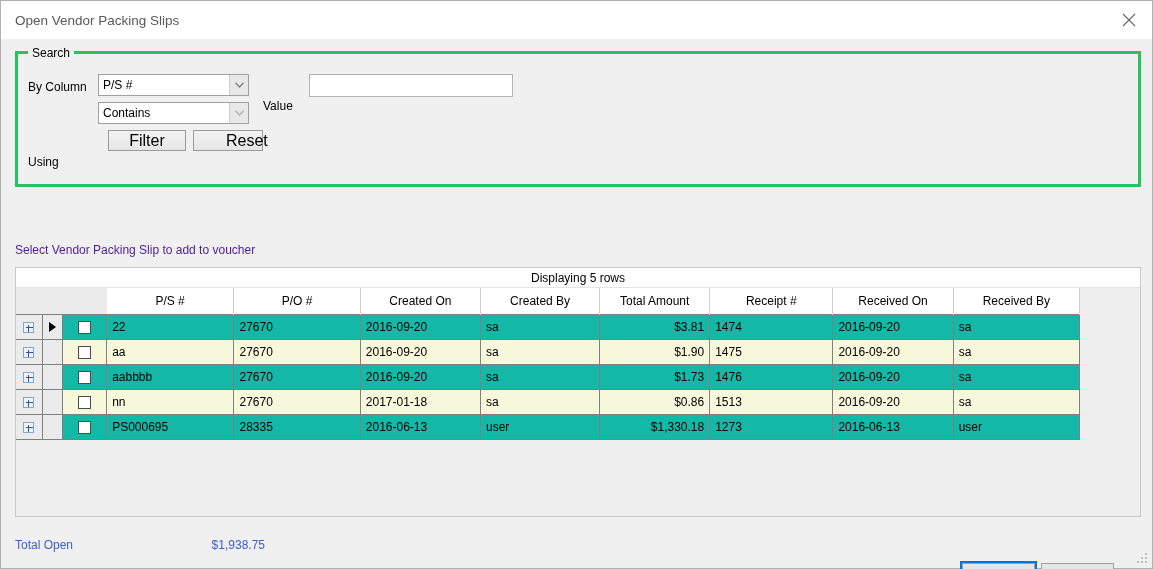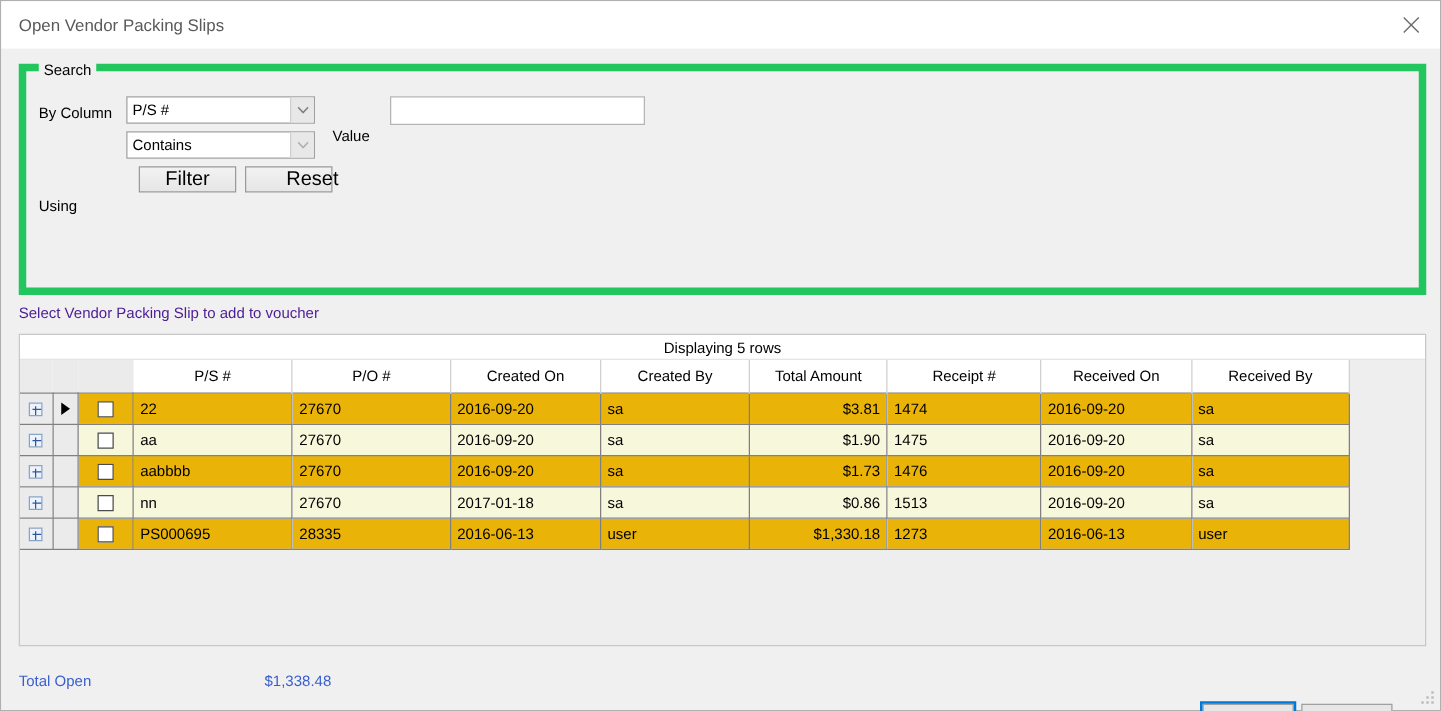--- a/index.html
+++ b/index.html
@@ -47,22 +47,22 @@
   #body-area {
     flex: 1 1 auto;
     position: relative;
     background: #f0f0f0;
     padding: 0;
   }
   
   #search-group {
     position: absolute;
     left: 14px; top: 12px;
-    width: 1126px; height: 185px;
-    border: 6px solid #22c55e;
+    width: 1126px; height: 136px;
+    border: 3px solid #22c55e;
     background: #f0f0f0;
   }
   #search-legend {
     position: absolute;
     left: 10px; top: -8px;
     background: #f0f0f0;
     padding: 0 4px;
     font-size: 12px;
     color: #000;
   }
@@ -181,21 +181,21 @@
   }
   table#grid td {
     height: 25px;
     padding: 0 5px;
     border-right: 1px solid #808080;
     border-bottom: 1px solid #808080;
     vertical-align: middle;
     white-space: nowrap;
     overflow: hidden;
   }
-  table#grid tr.row-even td { background: #eab308; }
+  table#grid tr.row-even td { background: #14b8a6; }
   table#grid tr.row-odd  td { background: #f7f7dc; }
   td.cell-amount { text-align: right; }
   td.col-expand, td.col-indicator {
     border-right: none;
     border-bottom: none;
     background: #ebebeb !important;
     padding: 0;
     text-align: center;
   }
   td.col-indicator { border-bottom: 1px solid #d8d8d8; }
@@ -426,21 +426,21 @@
                 <td>1273</td>
                 <td>2016-06-13</td>
                 <td>user</td>
               </tr>
             </tbody>
         </table>
       </div>
     </div>
 
     <div class="total-label" id="lbl-total-open">Total Open</div>
-    <div class="total-value" id="val-total-open">$1,338.48</div>
+    <div class="total-value" id="val-total-open">$1,938.75</div>
     <div class="total-label" id="lbl-total-selected">Total Selected</div>
     <div class="total-value" id="val-total-selected">$0.00</div>
 
     <button id="btn-ok">OK</button>
     <button id="btn-cancel">Cancel</button>
 
     <div id="resize-grip">
       <svg width="13" height="13" viewBox="0 0 13 13">
         <g fill="#bdbdbd">
           <rect x="9" y="1" width="2" height="2"></rect>

